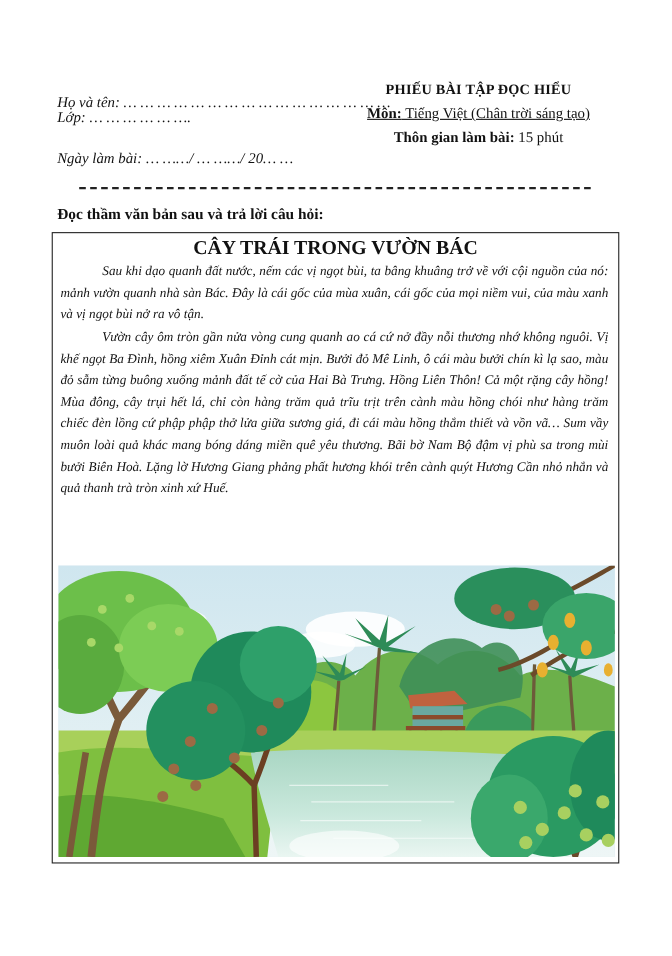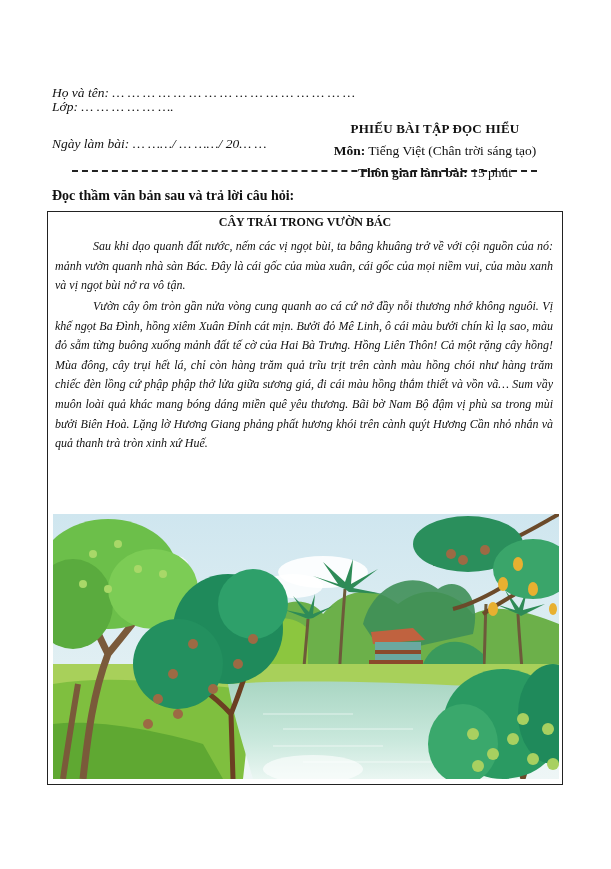--- a/index.html
+++ b/index.html
@@ -2,36 +2,36 @@
 <html><head>
 <meta charset="utf-8">
 <style>
   html, body { margin: 0; padding: 0; background: #ffffff; }
   body {
     width: 611px; height: 869px; position: relative; overflow: hidden;
     font-family: "Liberation Serif", "DejaVu Serif", serif; color: #111;
   }
   .abs { position: absolute; }
   .info-line { font-style: italic; font-size: 13.5px; line-height: 1; white-space: nowrap; }
-  .hdr { text-align: center; font-size: 13.5px; white-space: nowrap; margin-top: 48px; }
+  .hdr { text-align: center; font-size: 13.5px; white-space: nowrap; }
   .hdr b { font-weight: bold; }
   .title-main { font-weight: bold; font-size: 13px; letter-spacing: 0.2px; }
   .note { font-style: italic; }
   .separator {
     left: 72px; top: 170px; width: 465px; height: 0;
     border-top: 2px dashed #222;
   }
   .instruction { left: 52px; top: 188px; font-weight: bold; font-size: 14px; }
   .passage-box {
     left: 47px; top: 211px; width: 516px; height: 574px;
     border: 1.4px solid #222; box-sizing: border-box;
   }
   .passage-title {
     position: absolute; left: 0; right: 0; top: 3px; text-align: center;
-    font-weight: bold; font-size: 12px;
+    font-weight: bold; font-size: 18px;
   }
   .para {
     position: absolute; left: 7px; width: 498px; font-style: italic;
     font-size: 12px; line-height: 19.6px; text-align: justify; text-indent: 38px;
   }
   .p1 { top: 25px; }
   .p2 { top: 85px; font-family: Liberation Serif, serif; }
   .illustration {
     position: absolute; left: 5px; top: 302px; width: 506px; height: 265px;
     overflow: hidden; background: #dcecf2;
@@ -45,21 +45,21 @@
 </div>
 <div class="abs info-line" style="left:52px; top:100px;">
   <span>Lớp:</span><span> … … … … … ….</span>
 </div>
 <div class="abs info-line" style="left:52px; top:137px;">
   <span>Ngày làm bài:</span><span> … ……/ … ……/ 20… …</span>
 </div>
 
 <div class="abs hdr" style="left:300px; width:270px; top:73px;">
   <div class="title-main" style="height:22px;">PHIẾU BÀI TẬP ĐỌC HIỂU</div>
-  <div style="height:22px;"><b>Môn:</b><span> Tiếng Việt (Chân trời sáng tạo)</span></div>
+  <div style="height:22px;text-decoration:underline;"><b>Môn:</b><span> Tiếng Việt (Chân trời sáng tạo)</span></div>
   <div style="height:22px;"><b>Thôn gian làm bài:</b><span> 15 phút</span></div>
 </div>
 
 <div class="abs separator"></div>
 
 <div class="abs instruction">Đọc thầm văn bản sau và trả lời câu hỏi:</div>
 
 <div class="abs passage-box">
   <div class="passage-title">CÂY TRÁI TRONG VƯỜN BÁC</div>
   <div class="para p1">Sau khi dạo quanh đất nước, nếm các vị ngọt bùi, ta bâng khuâng trở về với cội nguồn của nó: mảnh vườn quanh nhà sàn Bác. Đây là cái gốc của mùa xuân, cái gốc của mọi niềm vui, của màu xanh và vị ngọt bùi nở ra vô tận.</div>

